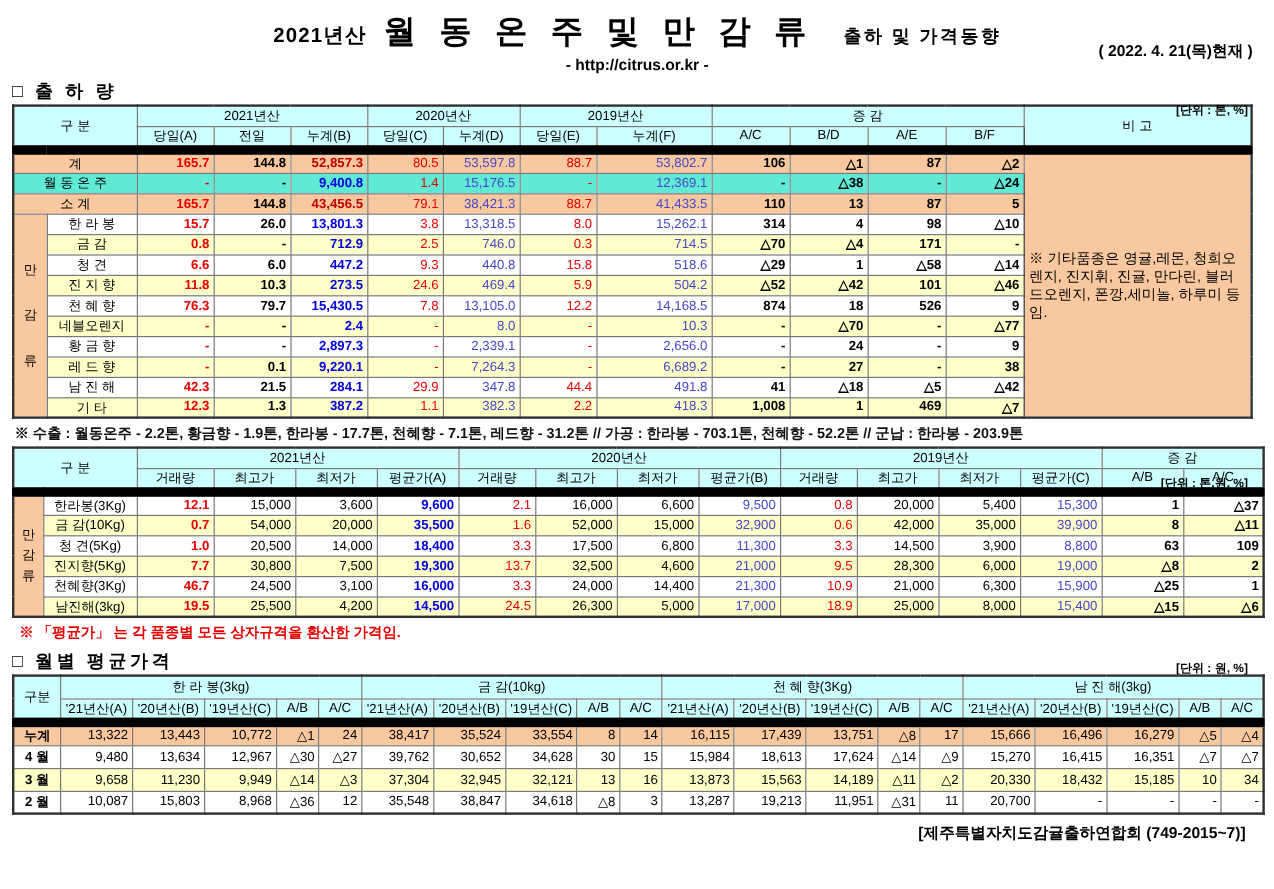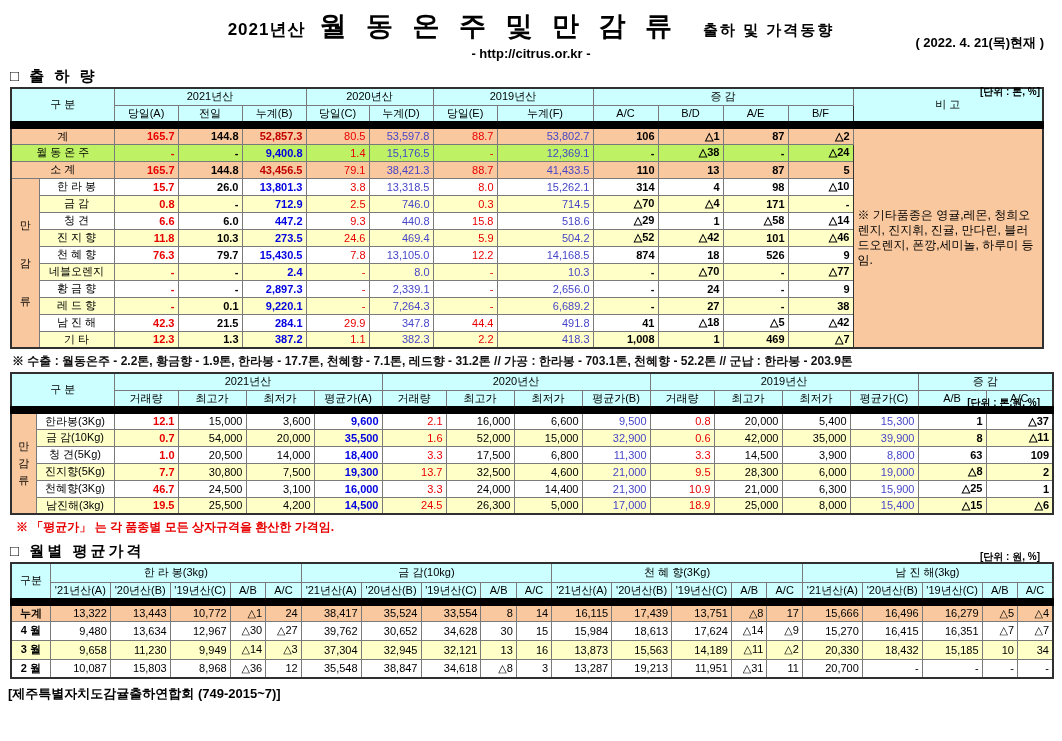--- a/index.html
+++ b/index.html
@@ -26,21 +26,21 @@
   th, td { border: 1px solid #7a7a7a; padding: 0 3px; height: 17px; overflow: hidden; white-space: nowrap; }
   table { border: 2px solid #303030; }
   thead th { background: #CCFFFF; font-weight: normal; text-align: center; border-bottom-color:#303030; }
   thead tr.grp th { border-bottom: 1px solid #7a7a7a; }
   thead { border-bottom: 8px solid #000000; }
   td { text-align: right; }
   td.lbl { text-align: center; }
   td.strip { text-align: center; background: #F9C89E; vertical-align: middle; font-weight: normal; }
   td.strip div { line-height: 38px; }
   tr.r-total td { background: #F9C89E; }
-  tr.r-cyan  td { background: #bef264; }
+  tr.r-cyan  td { background: #5eead4; }
   tr.r-y     td { background: #FFFFC8; }
   tr.r-total { border-top: 1.5px solid #303030; border-bottom: 1.5px solid #303030; }
   td.gs, th.gs { border-left: 1.5px solid #303030; }
   td.d { border-left-style: dotted; }
   
   .c-dayA { color: #e80000; font-weight: bold; }
   .c-prev { font-weight: bold; }
   .c-cumB { color: #0000e0; font-weight: bold; }
   tr.r-total .c-cumB { color: #c00000; }
   .c-dayC, .c-dayE { color: #e80000; }
@@ -53,21 +53,21 @@
   .c-qty  { color: #e80000; }
   .c-avgA { color: #0000e0; font-weight: bold; }
   .c-avg  { color: #4646c8; }
   
   #monthly-table th, #monthly-table td { height: 19px; }
   #monthly-table td { text-align: right; }
   #monthly-table td.lbl { text-align: center; font-weight: bold; padding: 0 1px; }
   
   .note1 { font-size: 12px; font-weight: bold; margin: 4px 0 2px 4px; color: #111; }
   .note2 { font-size: 12px; font-weight: bold; margin: 4px 0 2px 8px; color: #e80000; }
-  .footer-line { text-align: left; font-size: 13px; font-weight: bold; margin: 6px 16px 0 0; }
+  .footer-line { text-align: right; font-size: 13px; font-weight: bold; margin: 6px 16px 0 0; }
 </style>
 </head>
 <body>
 
 <div class="title-line">
   <span class="title-year">2021년산</span><span class="title-main">월 동 온 주 및 만 감 류</span><span class="title-sub">출하 및 가격동향</span>
 </div>
 <div class="url-line">- http://citrus.or.kr -</div>
 <div class="date-line">( 2022. 4. 21(목)현재 )</div>
 

